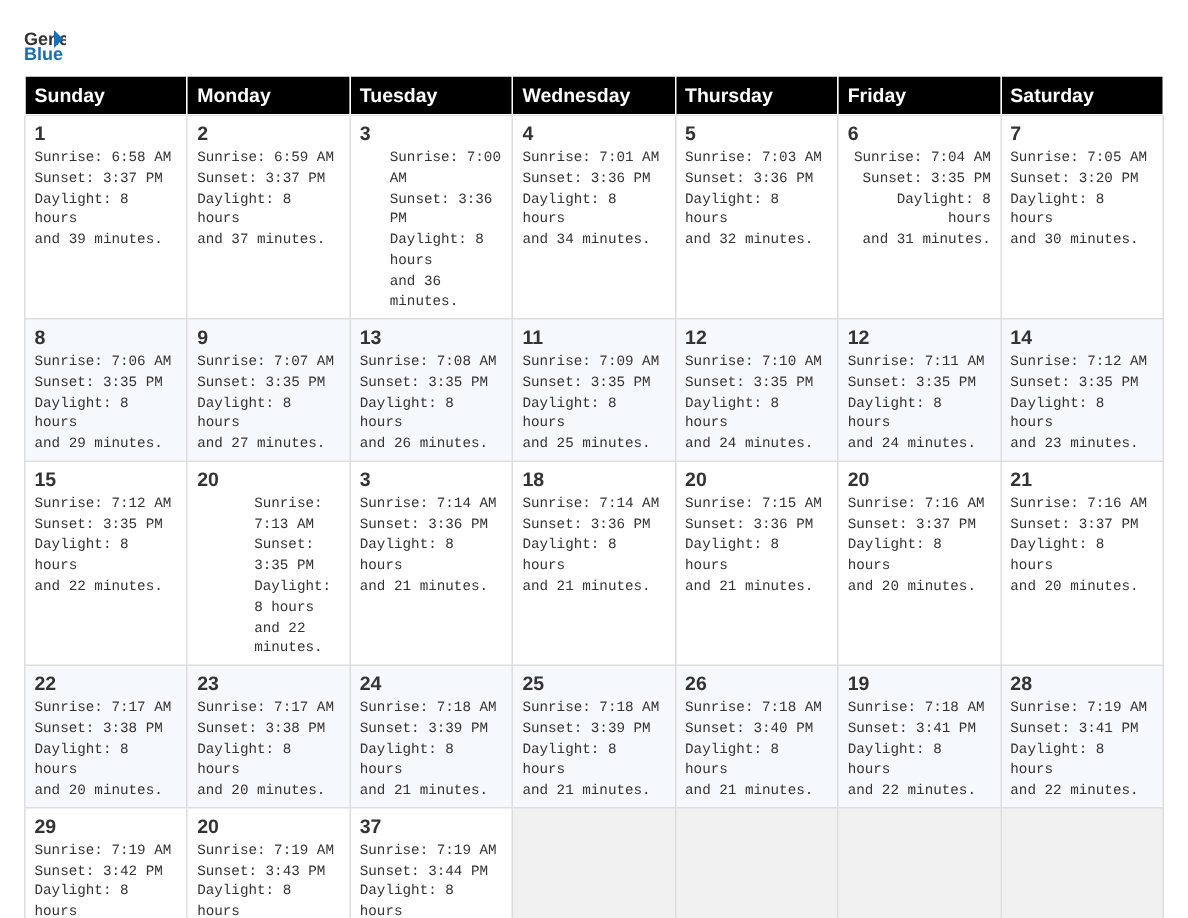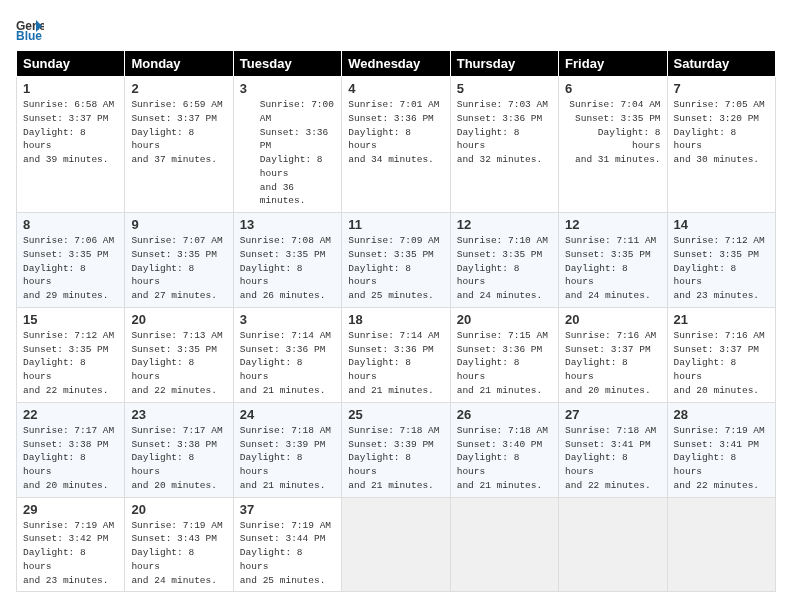--- a/index.html
+++ b/index.html
@@ -229,21 +229,21 @@
         <tr>
           <td>
             <span class="day-number">15</span>
             <div class="day-info" style="white-space: pre-line;">Sunrise: 7:12 AM
 Sunset: 3:35 PM
 Daylight: 8 hours
 and 22 minutes.</div>
           </td>
           <td>
             <span class="day-number">20</span>
-            <div class="day-info" style="white-space: pre-line;">Sunrise: 7:13 AM
+            <div class="day-info" style="white-space: pre-line; margin-left: 38px;">Sunrise: 7:13 AM
 Sunset: 3:35 PM
 Daylight: 8 hours
 and 22 minutes.</div>
           </td>
           <td>
             <span class="day-number">3</span>
             <div class="day-info" style="white-space: pre-line;">Sunrise: 7:14 AM
 Sunset: 3:36 PM
 Daylight: 8 hours
 and 21 minutes.</div>
@@ -307,21 +307,21 @@
 and 21 minutes.</div>
           </td>
           <td>
             <span class="day-number">26</span>
             <div class="day-info" style="white-space: pre-line;">Sunrise: 7:18 AM
 Sunset: 3:40 PM
 Daylight: 8 hours
 and 21 minutes.</div>
           </td>
           <td>
-            <span class="day-number">27</span>
+            <span class="day-number">19</span>
             <div class="day-info" style="white-space: pre-line;">Sunrise: 7:18 AM
 Sunset: 3:41 PM
 Daylight: 8 hours
 and 22 minutes.</div>
           </td>
           <td>
             <span class="day-number">28</span>
             <div class="day-info" style="white-space: pre-line;">Sunrise: 7:19 AM
 Sunset: 3:41 PM
 Daylight: 8 hours

